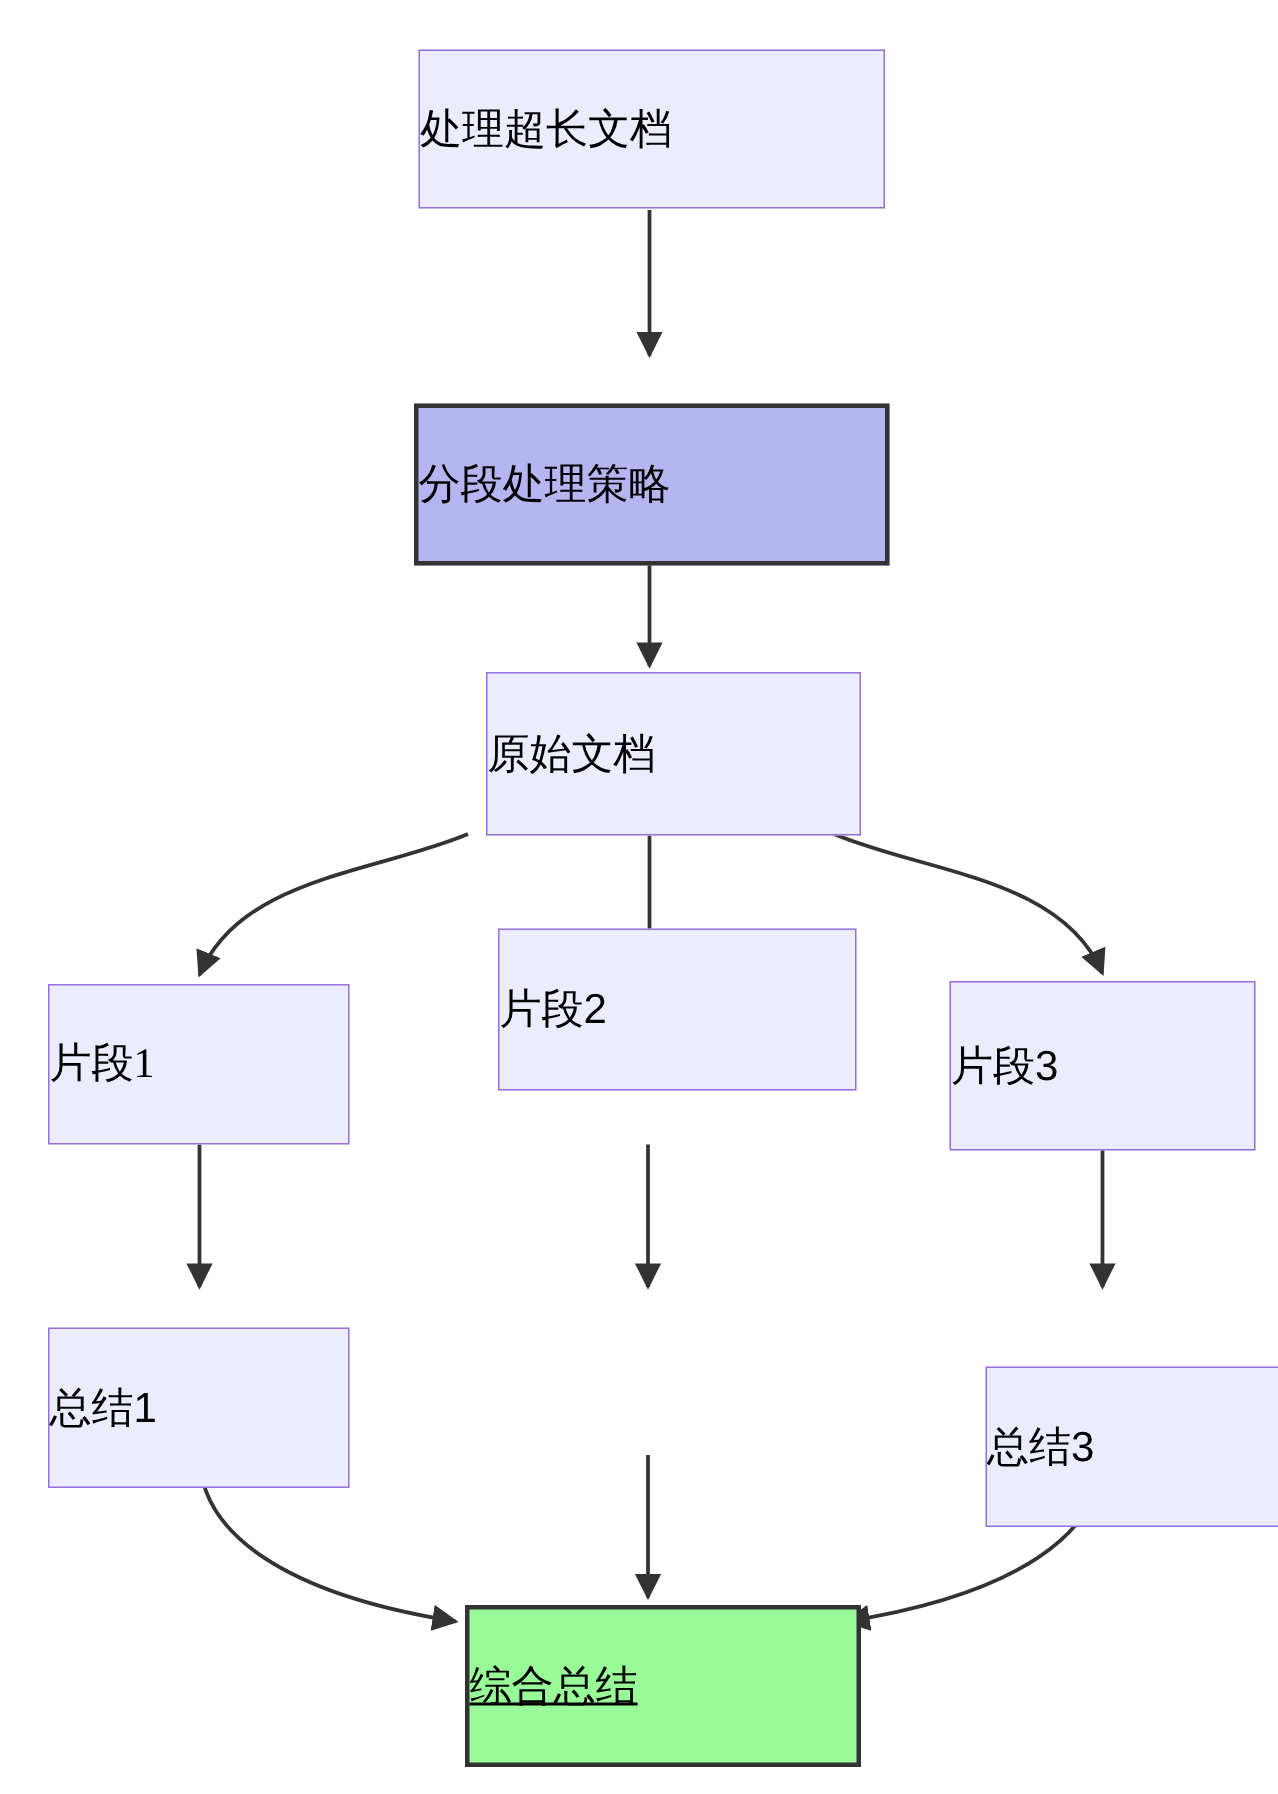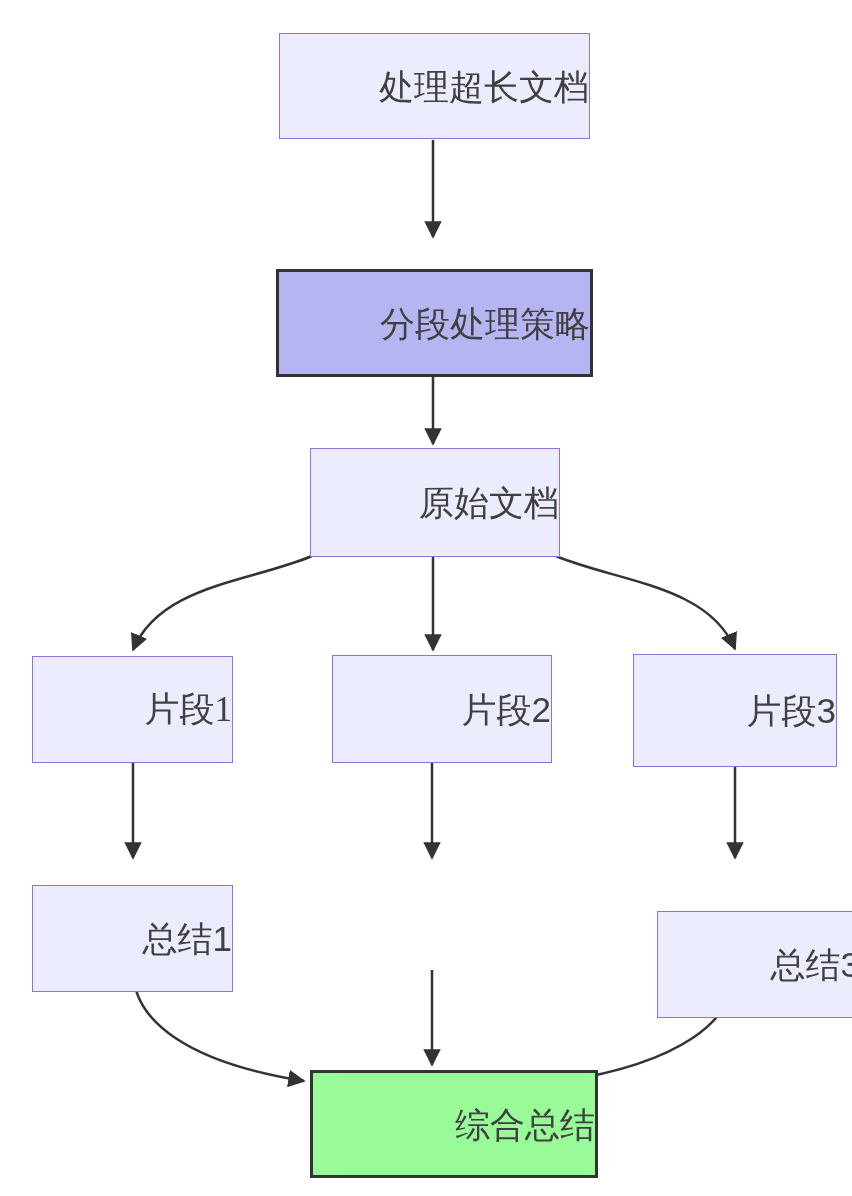--- a/index.html
+++ b/index.html
@@ -25,25 +25,25 @@
   .edge {
     fill: none;
     stroke: #333333;
     stroke-width: 2.5;
   }
   .node {
     position: absolute;
     box-sizing: border-box;
     display: flex;
     align-items: center;
-    justify-content: flex-end;
+    justify-content: flex-start;
     background: #ECECFF;
     border: 1.5px solid #9370DB;
-    color: #404040;
-    font-size: 35px;
+    color: #000000;
+    font-size: 28px;
     line-height: 1;
     text-align: center;
     white-space: nowrap;
   }
   .node--emphasis {
     background: #b5b5f2;
     border: 3.5px solid #333333;
     margin-top: 29px;
   }
   .node--success {
@@ -76,42 +76,42 @@
   </svg>
 
   <div class="node" style="left:279px; top:33px; width:311px; height:106px;">
     <span>处理超长文档</span>
   </div>
 
   <div class="node node--emphasis" style="left:276px; top:240px; width:317px; height:108px;">
     <span>分段处理策略</span>
   </div>
 
-  <div class="node" style="left:310px; top:448px; width:250px; height:109px;">
+  <div class="node" style="left:324px; top:448px; width:250px; height:109px;">
     <span>原始文档</span>
   </div>
 
   <div class="node" style="left:32px; top:656px; width:201px; height:107px;font-family:Liberation Serif, serif;">
     <span>片段1</span>
   </div>
 
-  <div class="node" style="left:332px; top:655px; width:220px; height:108px;">
+  <div class="node" style="left:332px; top:619px; width:239px; height:108px;">
     <span>片段2</span>
   </div>
 
   <div class="node" style="left:633px; top:654px; width:204px; height:113px;">
     <span>片段3</span>
   </div>
 
   <div class="node" style="left:32px; top:885px; width:201px; height:107px;">
     <span>总结1</span>
   </div>
 
 
   <div class="node" style="left:657px; top:863px; width:204px; height:107px;margin-top:48px;">
     <span>总结3</span>
   </div>
 
-  <div class="node node--success" style="left:310px; top:1070px; width:288px; height:108px;">
+  <div class="node node--success" style="left:310px; top:1070px; width:264px; height:108px;text-decoration:underline;">
     <span>综合总结</span>
   </div>
 
 </div>
 
 </body></html>

